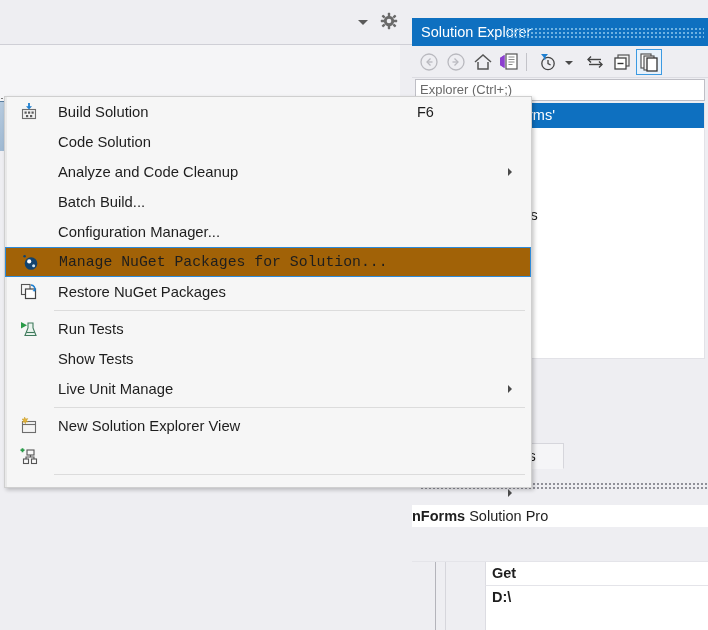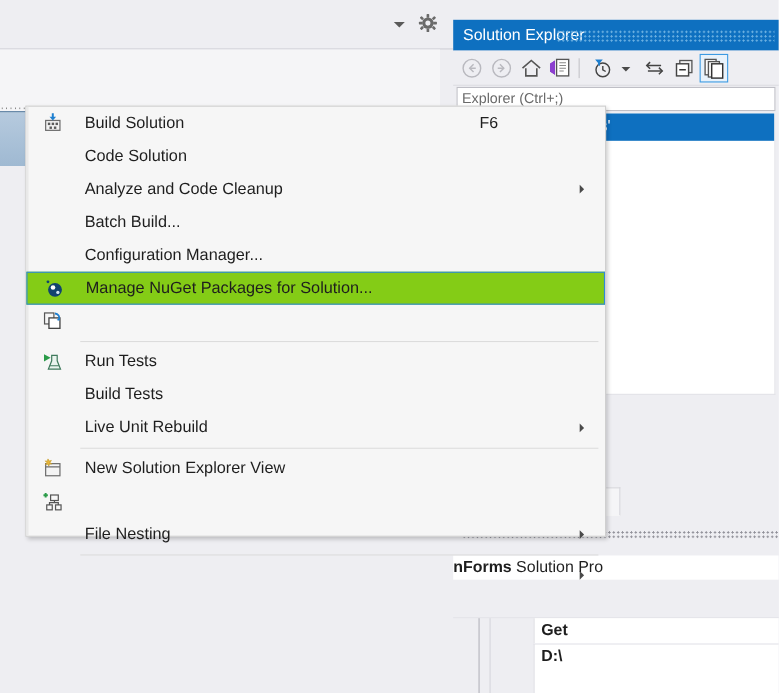--- a/index.html
+++ b/index.html
@@ -197,38 +197,39 @@
     position: absolute; left: 23px; top: 0; width: 1px; bottom: 0;
     background: #b4b4bb;
   }
   .props-vline2 {
     position: absolute; left: 33px; top: 0; width: 1px; bottom: 0;
     background: #d6d6dc;
   }
 
   
   .ctx-menu {
-    position: absolute; left: 23px; top: 96px;
+    position: absolute; left: 4px; top: 96px;
     width: 528px; height: 392px;
     background: #f6f6f6;
     border: 1px solid #cfcfcf;
     box-sizing: border-box;
     box-shadow: 2px 2px 4px rgba(0,0,0,0.22);
   }
   .ctx-gutter {
     position: absolute; left: 0; top: 0; width: 2px; bottom: 0;
     background: #e9e9e9;
   }
   .ctx-item {
     position: relative; height: 30px; display: flex; align-items: center;
     box-sizing: border-box;
   }
   .ctx-item.hl {
-    background: #84cc16;
+    background: #a16207;
     border: 1px solid #2e8ad8;
+    font-family: Liberation Mono, monospace;
   }
   .ctx-icon {
     position: absolute; left: 14px; top: 50%; transform: translateY(-50%);
     width: 20px; height: 20px;
   }
   .ctx-label {
     position: absolute; left: 53px; top: 0; line-height: 30px;
     font-size: 14.8px; color: #1e1e1e; white-space: nowrap;
   }
   .ctx-item.hl .ctx-label { line-height: 28px; }
@@ -482,41 +483,42 @@
 
     <div class="ctx-item">
       <span class="ctx-icon">
         <svg width="20" height="20" viewBox="0 0 20 20">
           <rect x="2.5" y="2.5" width="8.5" height="10" fill="#f6f6f6" stroke="#555" stroke-width="1.1"></rect>
           <rect x="6.5" y="7" width="10" height="9.5" fill="#ffffff" stroke="#444" stroke-width="1.2"></rect>
           <path d="M12 3 a4 4 0 0 1 3.6 5.6" fill="none" stroke="#1e7fd0" stroke-width="1.6"></path>
           <path d="M13.4 8.9 L15.9 9.6 L16.4 6.8 Z" fill="#1e7fd0"></path>
         </svg>
       </span>
+      <span class="ctx-label">Restore NuGet Packages</span>
     </div>
 
     <div class="ctx-sep"></div>
 
     <div class="ctx-item">
       <span class="ctx-icon">
         <svg width="20" height="20" viewBox="0 0 20 20">
           <path d="M9 4 H14 L14 9 L17 16.5 H6 L9 9 Z" fill="#eaf4ee" stroke="#3f7a5c" stroke-width="1.1"></path>
           <path d="M7.4 13.5 H15.6" stroke="#3f7a5c" stroke-width="1.1"></path>
           <path d="M2 3 L8 6.3 L2 9.6 Z" fill="#2a9b48"></path>
         </svg>
       </span>
       <span class="ctx-label">Run Tests</span>
     </div>
 
     <div class="ctx-item">
-      <span class="ctx-label">Build Tests</span>
-    </div>
-
-    <div class="ctx-item">
-      <span class="ctx-label">Live Unit Rebuild</span>
+      <span class="ctx-label">Show Tests</span>
+    </div>
+
+    <div class="ctx-item">
+      <span class="ctx-label">Live Unit Manage</span>
       <span class="ctx-arrow"></span>
     </div>
 
     <div class="ctx-sep"></div>
 
     <div class="ctx-item">
       <span class="ctx-icon">
         <svg width="20" height="20" viewBox="0 0 20 20">
           <rect x="3.5" y="5.5" width="13" height="11" fill="#f4f4f4" stroke="#6d6d6d" stroke-width="1.1"></rect>
           <path d="M3.5 8.5 H16.5" stroke="#6d6d6d" stroke-width="1.1"></path>
@@ -535,24 +537,20 @@
           <rect x="4.5" y="13" width="5" height="4.5" fill="#f7f7f7" stroke="#555" stroke-width="1.1"></rect>
           <rect x="12.5" y="13" width="5" height="4.5" fill="#f7f7f7" stroke="#555" stroke-width="1.1"></rect>
           <path d="M11.5 9 V11 M7 13 V11 H15 V13" fill="none" stroke="#555" stroke-width="1.1"></path>
           <g stroke="#2a9b48" stroke-width="1.8">
               <path d="M3.5 2.2 V6.2 M1.5 4.2 H5.5"></path>
             </g>
         </svg>
       </span>
     </div>
 
-    <div class="ctx-item">
-      <span class="ctx-label">File Nesting</span>
-      <span class="ctx-arrow"></span>
-    </div>
 
     <div class="ctx-sep"></div>
 
     <div class="ctx-item">
       <span class="ctx-label"></span>
       <span class="ctx-arrow"></span>
     </div>
   </div>
 
 </div>

